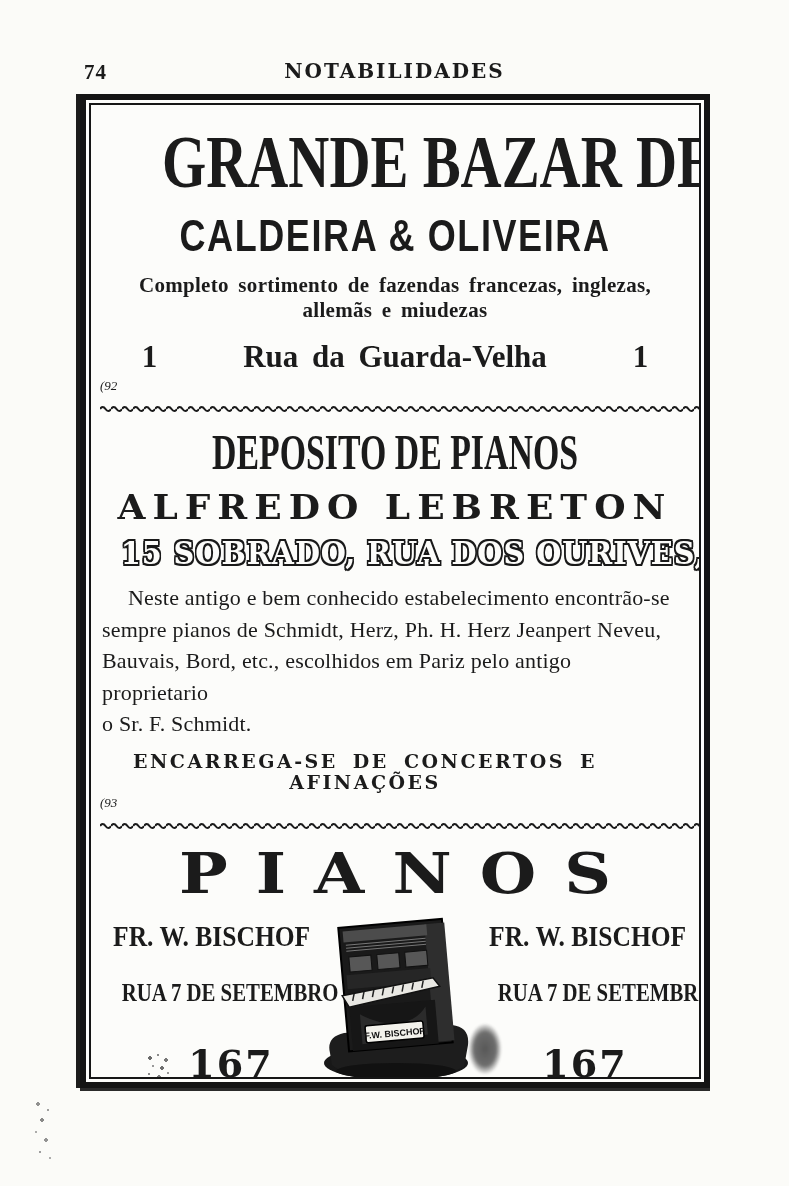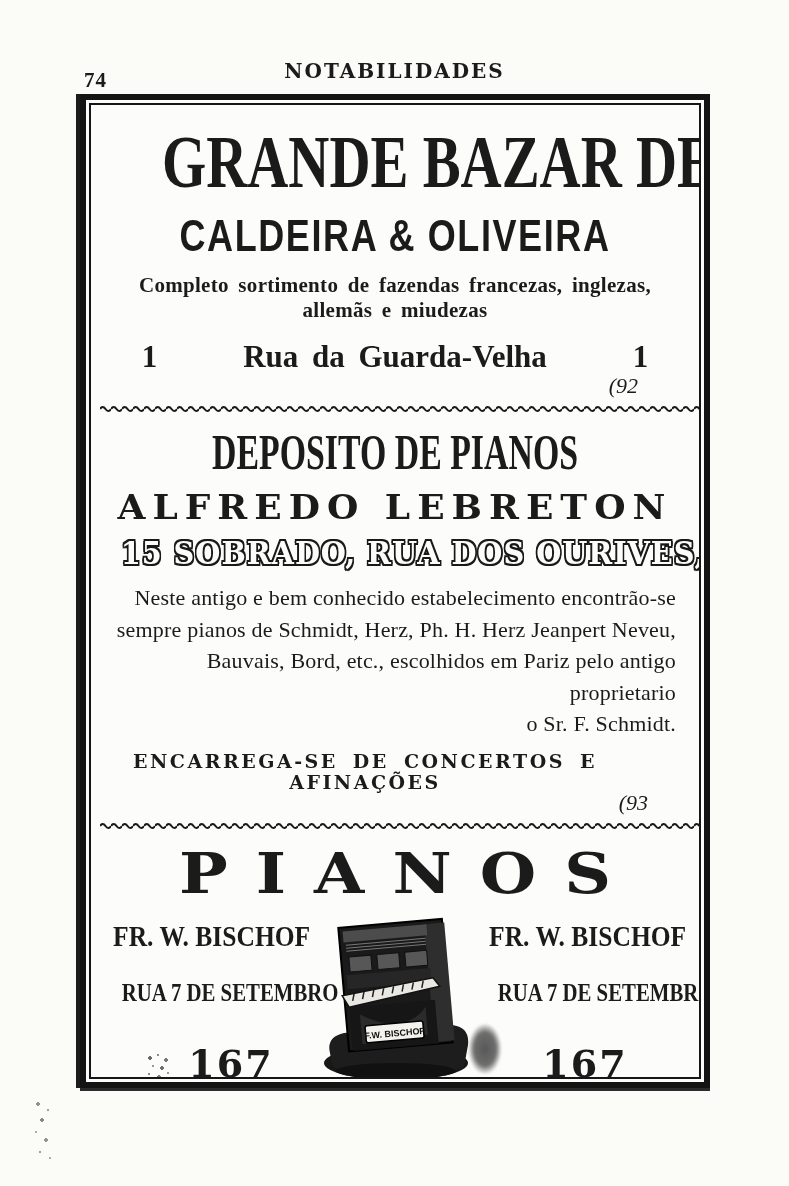--- a/index.html
+++ b/index.html
@@ -4,21 +4,21 @@
 <style>
   html,body{margin:0;padding:0;}
   body{
     width:789px;height:1186px;position:relative;overflow:hidden;
     background:#fbfbf8;
     font-family:"Liberation Serif", serif;
     color:#1b1b1b;
   }
   
   .page-head{position:absolute;top:56px;left:0;width:100%;height:30px;}
-  .page-num{position:absolute;left:84px;top:12px;font-size:21px;font-weight:bold;letter-spacing:1px;}
+  .page-num{position:absolute;left:84px;top:4px;font-size:21px;font-weight:bold;letter-spacing:1px;}
   .page-title{position:absolute;left:0;width:100%;text-align:center;top:3px;
     font-size:20px;font-weight:bold;letter-spacing:2px;
     font-family:"DejaVu Serif", serif;}
   
   .ad-frame{
     position:absolute;left:80px;top:94px;width:630px;height:994px;
     border:6px solid #141414;box-shadow:-4px 0 0 #1c1c1c, 0 3px 0 #2a2a2a;
     box-sizing:border-box;background:#fcfcfa;
   }
   .ad-frame-inner{
@@ -36,21 +36,21 @@
     margin:14px 0 0 0;font-family:"Liberation Sans", sans-serif;
     font-weight:bold;font-size:45px;line-height:46px;white-space:nowrap;
     transform:scaleX(0.80);transform-origin:center;letter-spacing:2px;
   }
   .bazar-desc{margin:14px 0 16px 0;font-size:21px;line-height:25px;font-weight:bold;
     letter-spacing:0.3px;word-spacing:4px;}
   .address-row{
     display:flex;justify-content:center;align-items:baseline;gap:86px;
     margin-top:12px;font-size:31px;font-weight:bold;word-spacing:6px;
   }
-  .ad-ref{text-align:right;font-size:22px;font-style:italic;line-height:18px;}
+  .ad-ref{text-align:left;font-size:13px;font-style:italic;line-height:18px;}
   .ref-92{margin:2px 52px 0 0;}
   .ref-93{margin:0px 42px 6px 0;}
   
   .divider{display:block;margin:9px auto 0 auto;}
   
   .deposito-title{
     margin:14px 0 0 0;font-weight:bold;font-size:47px;line-height:48px;white-space:nowrap;
     transform:scale(0.72,1.08);transform-origin:center;
   }
   .lebreton-name{
@@ -64,21 +64,21 @@
     font-size:31px;line-height:34px;white-space:nowrap;letter-spacing:1px;
     transform:scaleX(0.93);transform-origin:center;
     color:#fcfcfa;
     text-shadow:
       -1.6px -1.6px 0 #191919, 1.6px -1.6px 0 #191919,
       -1.6px 1.6px 0 #191919, 1.6px 1.6px 0 #191919,
       0 -1.8px 0 #191919, 0 1.8px 0 #191919,
       -1.8px 0 0 #191919, 1.8px 0 0 #191919;
   }
   .lebreton-desc{
-    margin:12px 14px 0 2px;text-align:right;font-size:22px;line-height:31.5px;
+    margin:12px 14px 0 2px;text-align:left;font-size:22px;line-height:31.5px;
     letter-spacing:0.2px;
   }
   .lebreton-desc .indent{padding-left:26px;}
   .services-line{
     margin:10px 60px 0 0;font-weight:bold;font-size:19px;letter-spacing:2.5px;
     word-spacing:6px;font-family:"DejaVu Serif", serif;transform:scaleY(0.95);
   }
   
   .pianos-title{
     margin:12px 0 0 0;font-family:"DejaVu Serif", serif;font-weight:bold;

